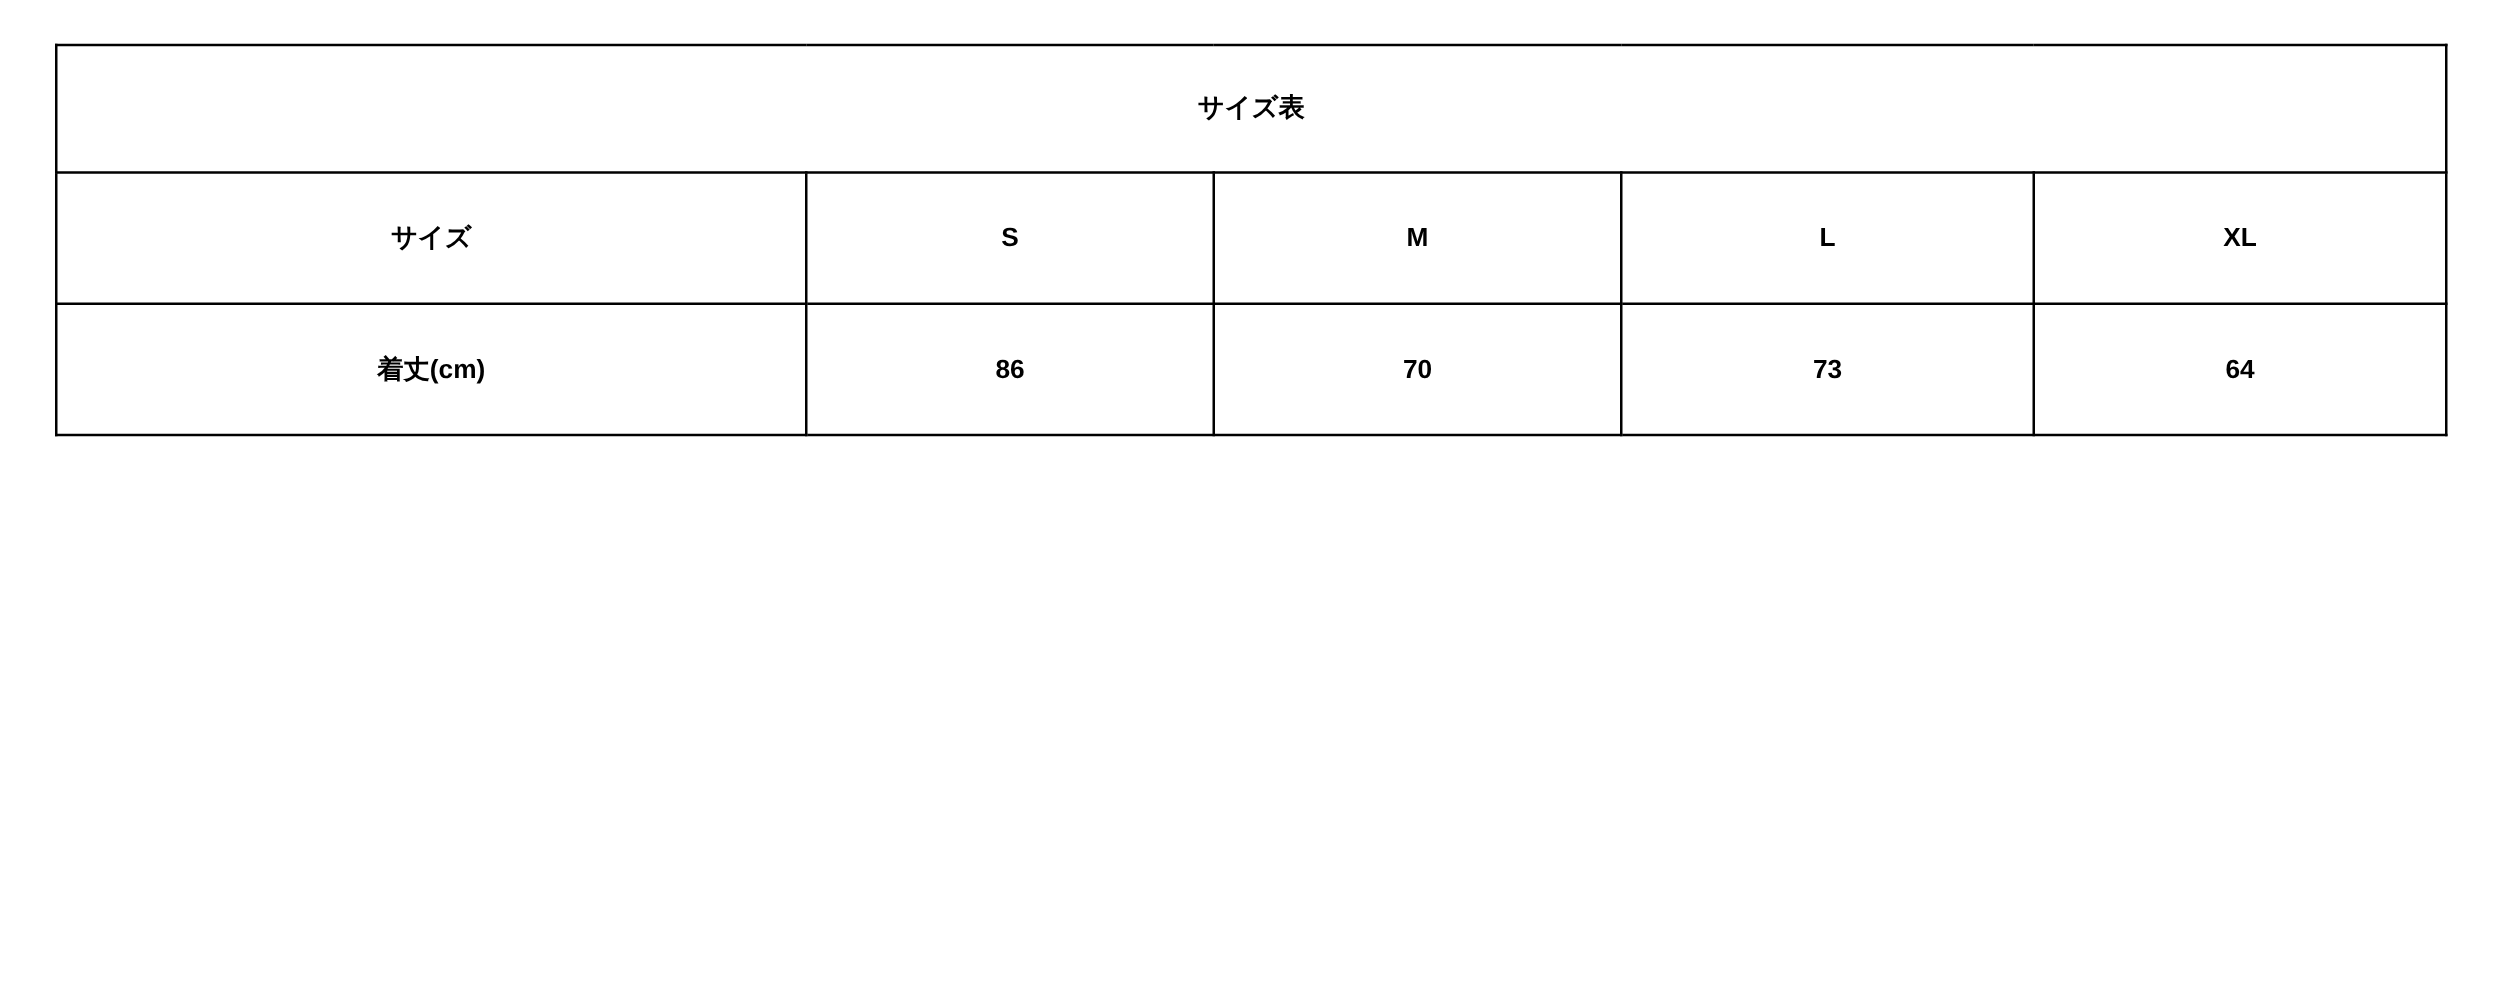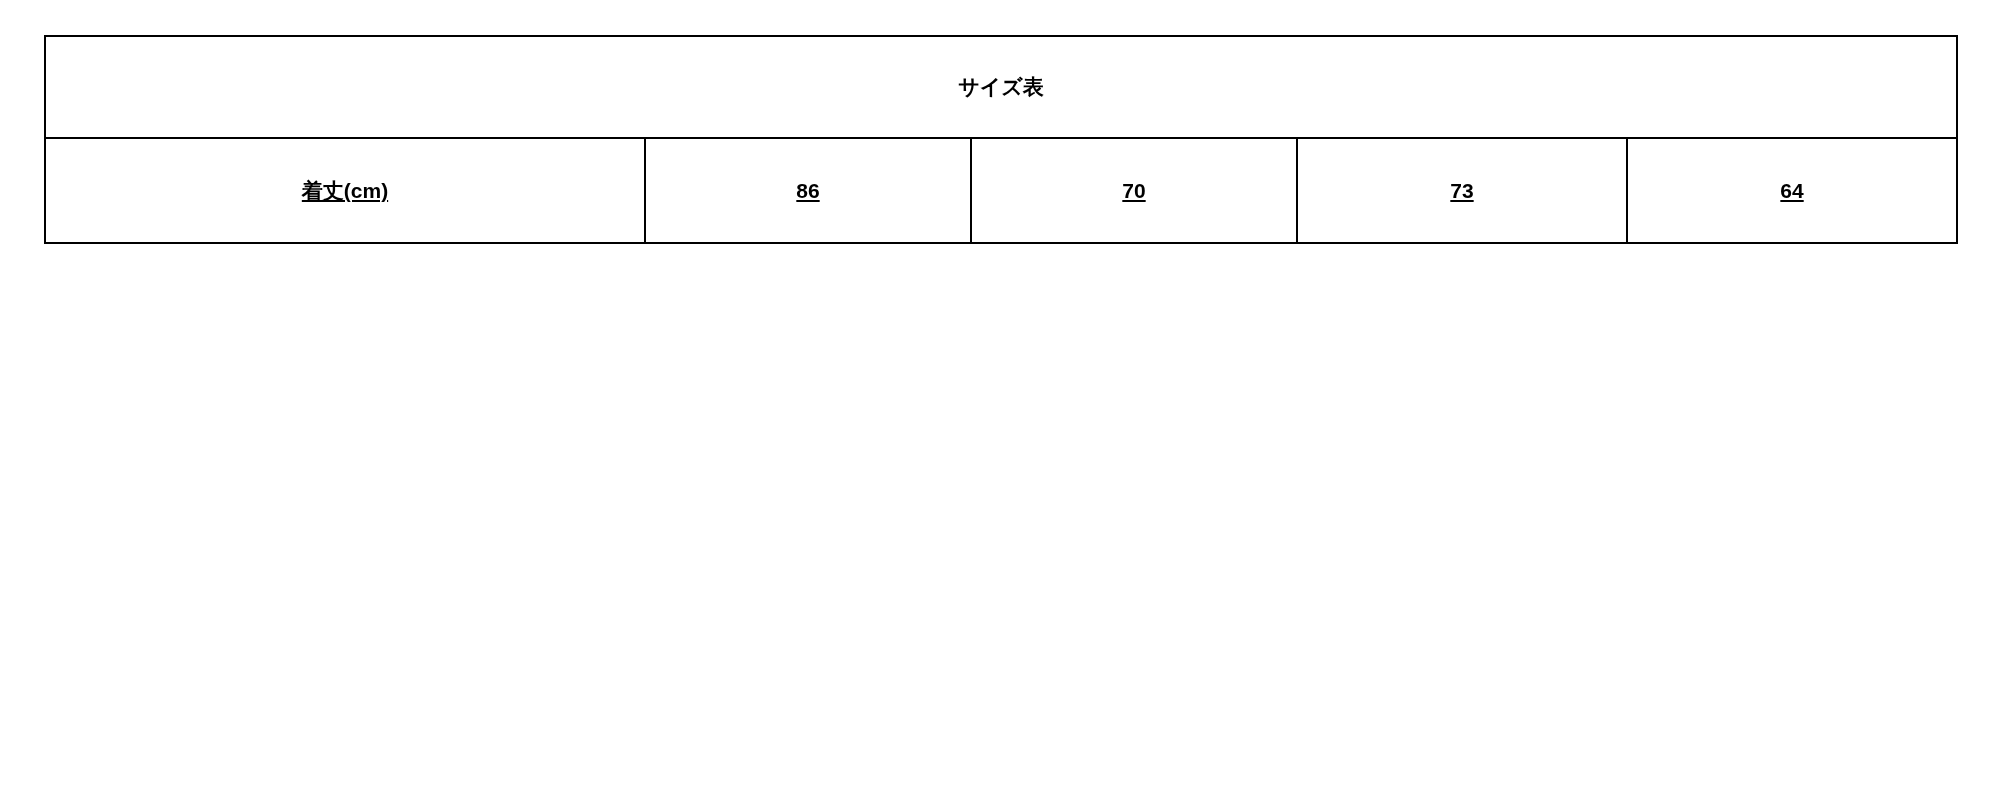--- a/index.html
+++ b/index.html
@@ -44,21 +44,20 @@
   }
   .row-title td {
     height: 100px;
     font-size: 24px;
   }
   .row-head td {
     height: 103px;
   }
   .row-body td {
     height: 103px;
-    text-decoration: underline;
   }
   .row-last td {
     height: 104px;
   }
   col.c-label { width: 600px; }
   col.c-s { width: 326px; }
   col.c-m { width: 326px; }
   col.c-l { width: 330px; }
   col.c-xl { width: 330px; }
 </style>
@@ -72,20 +71,27 @@
         <col class="c-label">
         <col class="c-s">
         <col class="c-m">
         <col class="c-l">
         <col class="c-xl">
       </colgroup>
       <tbody>
         <tr class="row-title">
           <td colspan="5">サイズ表</td>
         </tr>
+        <tr class="row-head">
+          <td>サイズ</td>
+          <td>S</td>
+          <td>M</td>
+          <td>L</td>
+          <td>XL</td>
+        </tr>
         <tr class="row-body">
           <td>着丈(cm)</td>
           <td>86</td>
           <td>70</td>
           <td>73</td>
           <td>64</td>
         </tr>
       </tbody>
     </table>
   </div>

